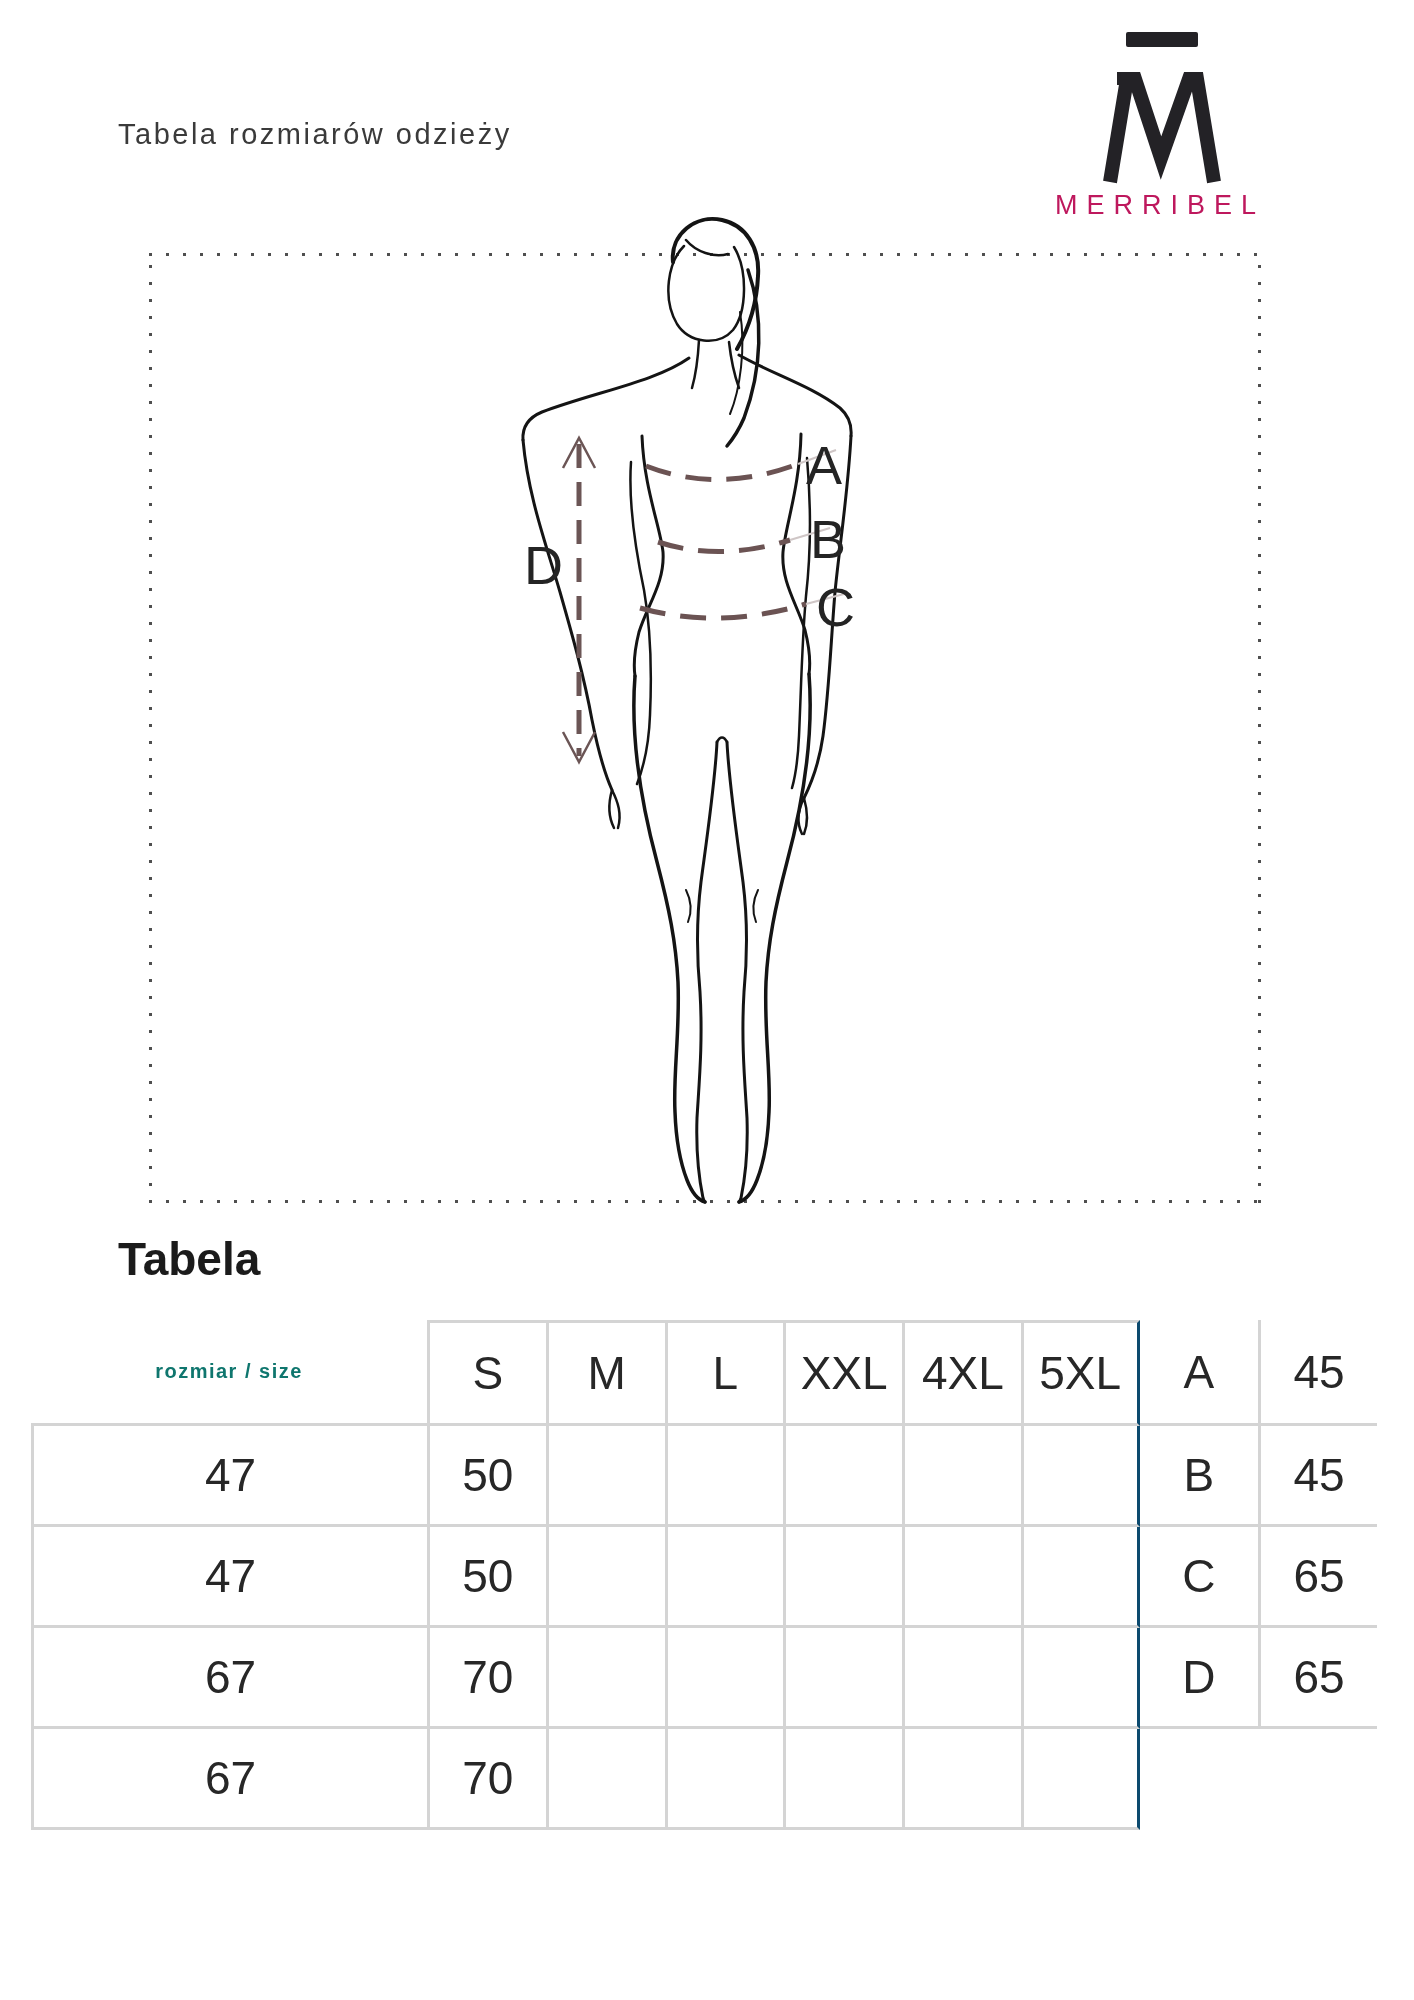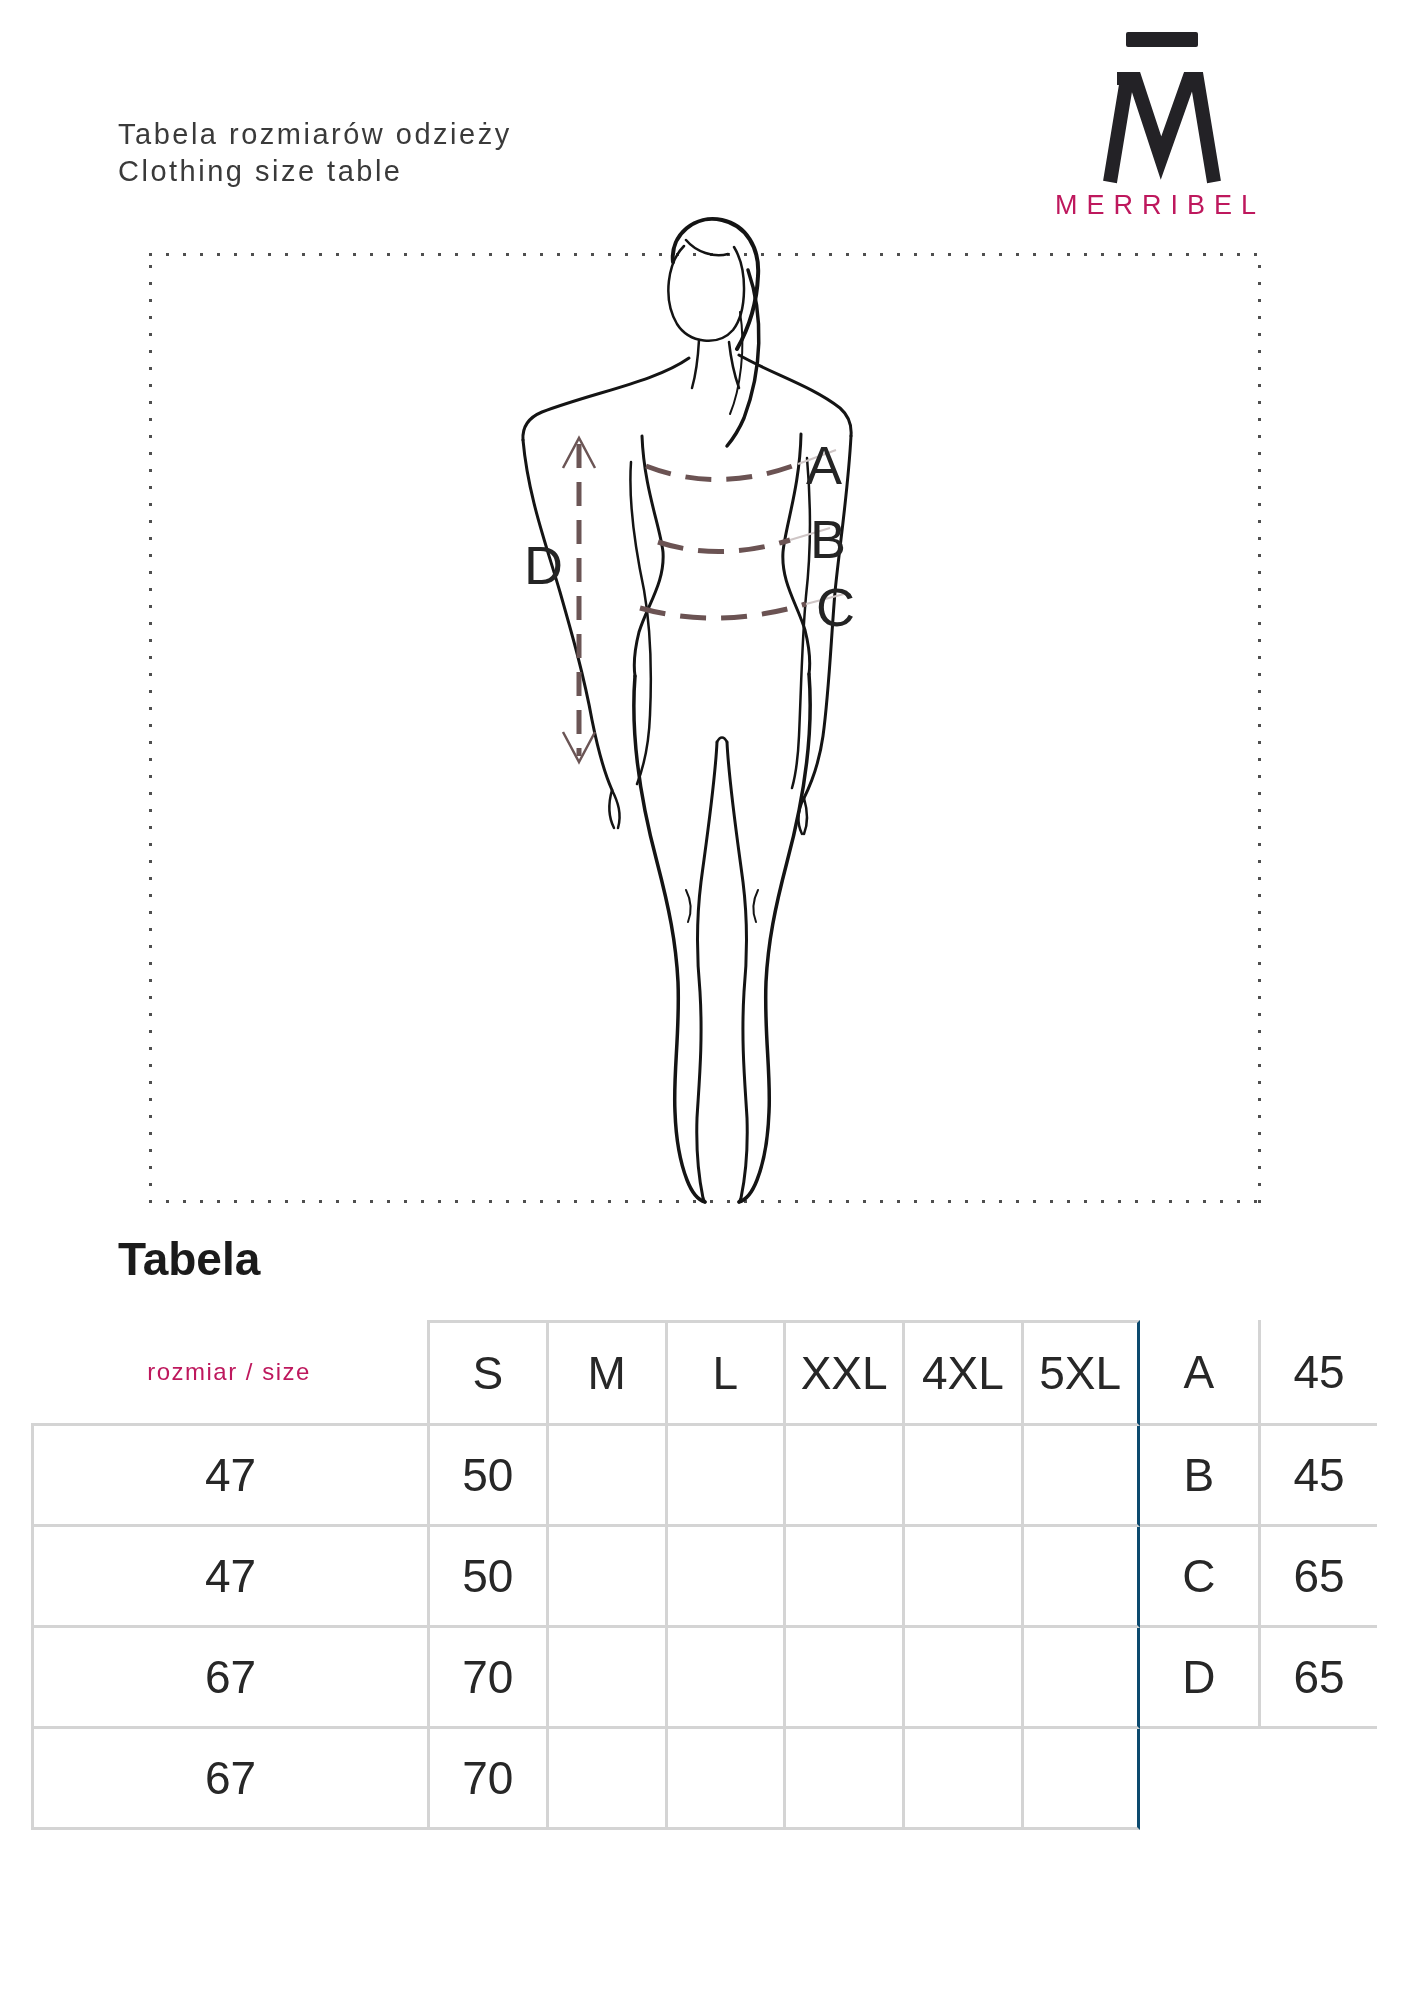--- a/index.html
+++ b/index.html
@@ -53,30 +53,29 @@
     display:grid;
     grid-template-columns:396px repeat(8,1fr);
     grid-template-rows:106px repeat(4,101px);
     font-weight:300;color:#272727;
   }
   .cell{display:flex;align-items:center;justify-content:center;box-sizing:border-box;}
   .v{border-left:3px solid #d4d4d4;border-bottom:3px solid #d4d4d4;font-size:46px;}
   .v.last{border-right:3px solid #0c4a6e;}
   .v.top{border-top:3px solid #d4d4d4;}
   .rowlab{border-bottom:3px solid #d4d4d4;font-size:46px;}
-  .corner{border-bottom:3px solid #d4d4d4;font-size:24px;letter-spacing:1.5px;color:#be185d;}
+  .corner{border-bottom:3px solid #d4d4d4;font-size:20px;letter-spacing:1.5px;color:#0f766e;font-weight:bold;}
 </style>
 </head>
 <body>
 
 <div class="page">
 
   <div class="doc-title">
     <div>Tabela rozmiarów odzieży</div>
-    <div>Clothing size table</div>
   </div>
 
   <div class="brand">
     <svg width="140" height="160" viewBox="0 0 140 160">
       <rect x="36" y="2" width="72" height="15" rx="2" fill="#232226"></rect>
       <rect x="27" y="42" width="19" height="13" fill="#232226"></rect>
       <path d="M 20 152 L 37 49 L 45 49 L 71 128 L 99 49 L 107 49 L 124 152" fill="none" stroke="#232226" stroke-width="14" stroke-linejoin="miter"></path>
     </svg>
   </div>
   <div class="brand-name">MERRIBEL</div>

